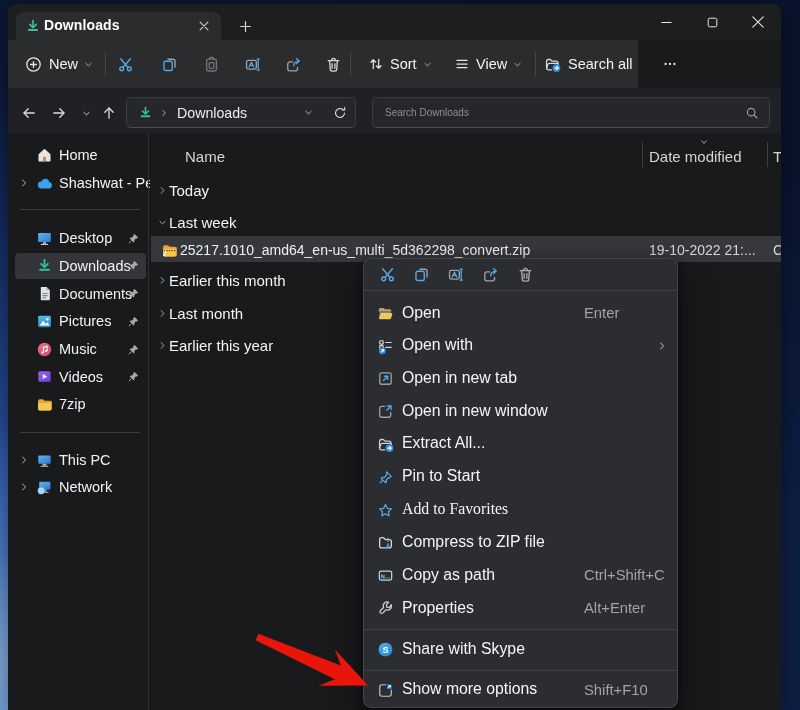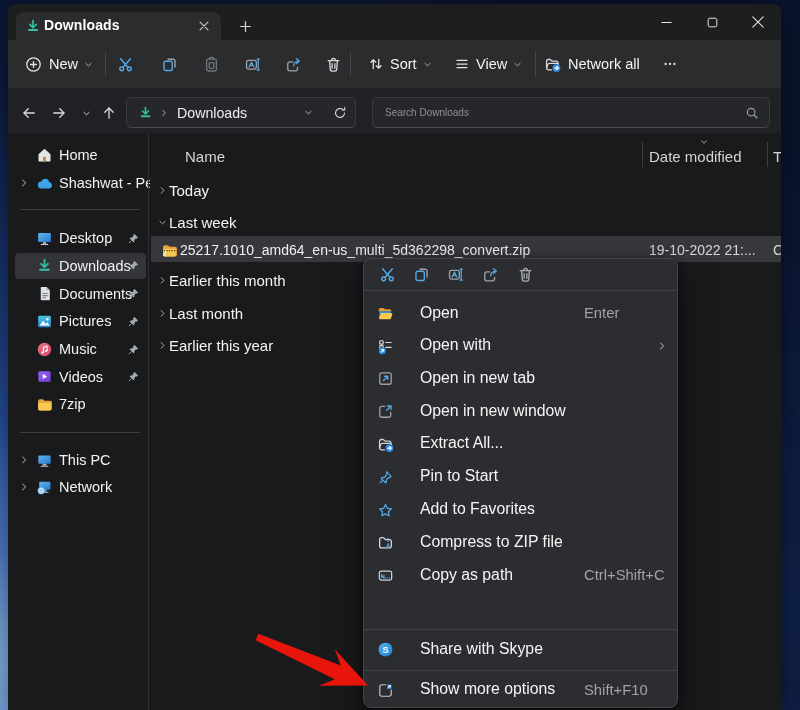--- a/index.html
+++ b/index.html
@@ -16,21 +16,21 @@
   
   .tabbar { left:0; top:0; width:773px; height:36px; background:#1d1e20; }
   .tab { left:8px; top:8px; width:205px; height:28px; background:#2b2c2e; border-radius:8px 8px 0 0; }
   .tab-icon { left:9px; top:6px; width:15px; height:15px; }
   .tab-label { left:28px; top:5px; font-size:14px; font-weight:700; color:#fff; letter-spacing:.1px; }
   .tab-close { left:180px; top:6px; width:16px; height:16px; display:flex; align-items:center; justify-content:center; }
   .newtab-btn { left:228px; top:13px; width:18px; height:18px; display:flex; align-items:center; justify-content:center; }
   .win-controls { right:0; top:0; height:36px; display:flex; }
   .win-btn { width:46px; height:36px; display:flex; align-items:center; justify-content:center; }
   
-  .toolbar { left:0; top:36px; width:773px; height:48px; background:#2b2c2e; }
+  .toolbar { left:0; top:36px; width:630px; height:48px; background:#2b2c2e; }
   .tb-sep { top:12px; width:1px; height:24px; background:#46474a; }
   .tb-btn { top:6px; height:36px; display:flex; align-items:center; justify-content:flex-start; border-radius:4px; }
   .tb-btn.center { justify-content:center; }
   .tb-label { font-size:14.5px; color:#f3f3f3; }
   
   .addressbar { left:0; top:84px; width:773px; height:49px; background:#202124; }
   .nav-btn { top:14px; width:22px; height:22px; display:flex; align-items:center; justify-content:center; }
   .crumb-box { left:118px; top:9px; width:230px; height:31px; background:#26272a; border:1px solid #3a3b3e; border-bottom-color:#4a4b4f; border-radius:5px; display:flex; align-items:center; }
   .search-box { left:364px; top:9px; width:398px; height:31px; background:#26272a; border:1px solid #3a3b3e; border-bottom-color:#4a4b4f; border-radius:5px; display:flex; align-items:center; }
   .search-input { flex:1; background:transparent; border:none; outline:none; color:#cfd1d4; font-size:10px; padding:0 8px 0 12px; font-family:"Liberation Sans", sans-serif; }
@@ -58,21 +58,21 @@
   .file-date { position:absolute; left:498px; top:6.5px; font-size:14px; color:#d6d7d9; white-space:nowrap; }
   .file-type { position:absolute; left:622px; top:6.5px; font-size:14px; color:#d6d7d9; }
   
   .menu { left:363px; top:258px; width:315px; height:450px; background:#2c2d30; border:1px solid #434448; border-radius:8px;
     box-shadow:0 14px 34px rgba(0,0,0,.55), 0 3px 10px rgba(0,0,0,.45); overflow:hidden; }
   .qa-row { left:0; top:0; width:313px; height:31px; display:flex; align-items:center; }
   .qa-btn { position:absolute; top:2px; width:30px; height:27px; display:flex; align-items:center; justify-content:center; border-radius:4px; }
   .menu-sep { left:0; width:313px; height:1px; background:#414246; }
   .menu-item { left:4px; width:305px; height:31px; border-radius:4px; }
   .mi-icon { position:absolute; left:9px; top:7px; width:17px; height:17px; }
-  .mi-label { position:absolute; left:34px; top:5.5px; font-size:15.8px; color:#f5f5f6; white-space:nowrap;margin-left:18px; }
+  .mi-label { position:absolute; left:34px; top:5.5px; font-size:15.8px; color:#f5f5f6; white-space:nowrap; }
   .mi-shortcut { position:absolute; left:216px; top:7px; font-size:14.8px; color:#a2a4a8; white-space:nowrap; }
   .mi-sub { position:absolute; left:288px; top:9px; width:12px; height:12px; }
   .arrow-svg { left:240px; top:620px; width:145px; height:80px; overflow:visible; }
 </style>
 </head>
 <body>
 
 <div id="stage">
   <div class="abs wallpaper"></div>
   <div class="abs window">
@@ -258,21 +258,21 @@
                 <path d="M2.4 11.6l1.1-3.5a1.6 1.6 0 0 1 1.55-1.15h7.4c.75 0 1.3.75 1.1 1.45l-.2.7"></path>
                 <path d="M2.4 11.6a1.6 1.6 0 0 0 1.55 1.5h3.1"></path>
               </g>
               <circle cx="11.7" cy="11.4" r="3.7" fill="#2f8ce6"></circle>
               <g fill="none" stroke="#fff" stroke-width="1.1" stroke-linecap="round" stroke-linejoin="round">
                 <path d="M10 11.4h3.3"></path>
                 <path d="M11.9 9.9l1.5 1.5-1.5 1.5"></path>
               </g>
             </svg>
           </span>
-          <span class="tb-label" style="margin-left: 7px;">Network all</span>
+          <span class="tb-label" style="margin-left: 7px;">Search all</span>
         </div>
         <div class="abs tb-btn center" style="left: 644px; width: 36px;">
           <span style="width: 16px; height: 16px; display: inline-block;">
             <svg viewBox="0 0 16 16" width="100%" height="100%" style="display:block">
               <g fill="#e4e5e7">
                 <circle cx="3.6" cy="8" r="1.15"></circle>
                 <circle cx="8" cy="8" r="1.15"></circle>
                 <circle cx="12.4" cy="8" r="1.15"></circle>
               </g>
             </svg>
@@ -771,21 +771,21 @@
         <span class="mi-icon">
           <svg viewBox="0 0 16 16" width="100%" height="100%" style="display:block">
             <g fill="none" stroke="#55a9e8" stroke-width="1.2" stroke-linejoin="round">
               <path d="M9.1 2.7l4.2 4.2-1 1c-.4.4-1 .5-1.5.3l-2 2c.3 1 .1 2.1-.7 2.8L3.9 8.8c.8-.8 1.9-1 2.8-.7l2-2c-.2-.5-.1-1.1.3-1.5z"></path>
               <path d="M5.3 10.7 2.8 13.2"></path>
             </g>
           </svg>
         </span>
         <span class="mi-label">Pin to Start</span>
       </div>
-      <div class="abs menu-item" style="top: 235.8px;">
+      <div class="abs menu-item" style="top: 235.8px; font-family: Liberation Serif, serif;">
         <span class="mi-icon">
           <svg viewBox="0 0 16 16" width="100%" height="100%" style="display:block">
             <path d="M8 2.4l1.7 3.5 3.8.55-2.75 2.7.65 3.8L8 11.15l-3.4 1.8.65-3.8L2.5 6.45l3.8-.55z" fill="none" stroke="#55a9e8" stroke-width="1.2" stroke-linejoin="round"></path>
           </svg>
         </span>
         <span class="mi-label">Add to Favorites</span>
       </div>
       <div class="abs menu-item" style="top: 268.2px;">
         <span class="mi-icon">
           <svg viewBox="0 0 16 16" width="100%" height="100%" style="display:block">
@@ -807,20 +807,29 @@
             </g>
             <g fill="#4da3e8">
               <circle cx="8.3" cy="10.3" r=".6"></circle>
               <circle cx="10.1" cy="10.3" r=".6"></circle>
               <circle cx="11.9" cy="10.3" r=".6"></circle>
             </g>
           </svg>
         </span>
         <span class="mi-label">Copy as path</span>
         <span class="mi-shortcut">Ctrl+Shift+C</span>
+      </div>
+      <div class="abs menu-item" style="top: 334.3px;">
+        <span class="mi-icon">
+          <svg viewBox="0 0 16 16" width="100%" height="100%" style="display:block">
+            <path d="M13.3 4.3a3.7 3.7 0 0 1-4.9 4.9l-2.9 2.9a1.55 1.55 0 0 1-2.2-2.2l2.9-2.9a3.7 3.7 0 0 1 4.9-4.9L8.9 4.3l.3 2.5 2.5.3z" fill="none" stroke="#c9ccd0" stroke-width="1.2" stroke-linejoin="round"></path>
+          </svg>
+        </span>
+        <span class="mi-label">Properties</span>
+        <span class="mi-shortcut">Alt+Enter</span>
       </div>
       <div class="abs menu-sep" style="top: 370.3px;"></div>
       <div class="abs menu-item" style="top: 375.3px;">
         <span class="mi-icon">
           <svg viewBox="0 0 16 16" width="100%" height="100%" style="display:block">
             <path d="M8 1.6c3.8 0 6.4 2.6 6.4 6.4S11.8 14.4 8 14.4 1.6 11.8 1.6 8 4.2 1.6 8 1.6z" fill="url(#gsky)"></path>
             <text x="8" y="11.2" font-family="Liberation Sans, sans-serif" font-size="8.8" font-weight="bold" fill="#fff" text-anchor="middle">S</text>
             <defs>
               <linearGradient id="gsky" x1="0" y1="0" x2="1" y2="1">
                 <stop offset="0" stop-color="#4fb2ee"></stop>

